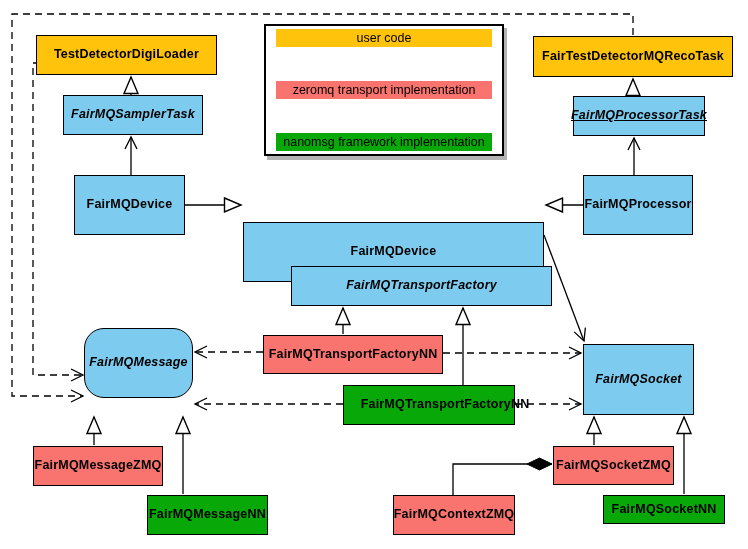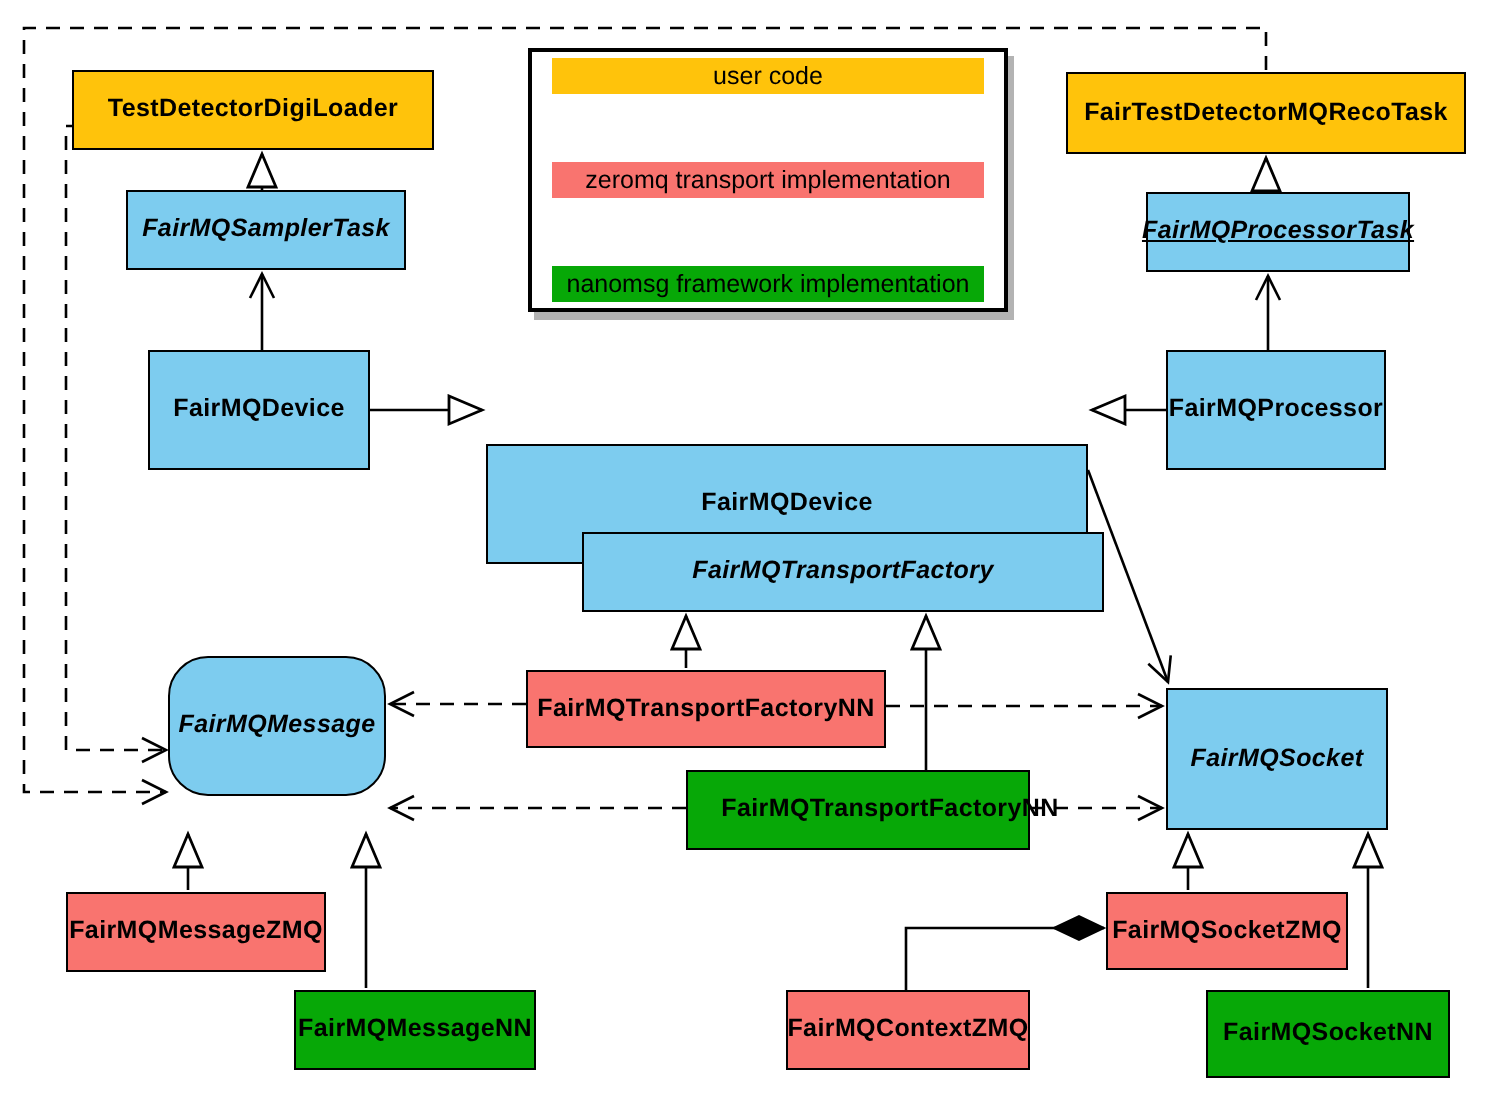--- a/index.html
+++ b/index.html
@@ -95,16 +95,16 @@
   <div class="node framework" style="left:243px;top:175px;width:301px;height:60px;margin-top:47px;">FairMQDevice</div>
   <div class="node framework" style="left:583px;top:175px;width:110px;height:60px;">FairMQProcessor</div>
   <div class="node framework abstract" style="left:263px;top:266px;width:261px;height:40px;margin-left:28px;">FairMQTransportFactory</div>
   <div class="node zmq" style="left:263px;top:335px;width:180px;height:39px;">FairMQTransportFactoryNN</div>
   <div class="node nn" style="left:343px;top:385px;width:172px;height:40px;padding-left:32px;">FairMQTransportFactoryNN</div>
   <div class="node framework abstract" style="left:84px;top:328px;width:109px;height:70px;border-radius:20px;">FairMQMessage</div>
   <div class="node framework abstract" style="left:583px;top:344px;width:111px;height:71px;">FairMQSocket</div>
   <div class="node zmq" style="left:33px;top:446px;width:130px;height:40px;">FairMQMessageZMQ</div>
   <div class="node nn" style="left:103px;top:495px;width:121px;height:40px;margin-left:44px;">FairMQMessageNN</div>
   <div class="node zmq" style="left:553px;top:446px;width:121px;height:39px;">FairMQSocketZMQ</div>
-  <div class="node nn" style="left:603px;top:495px;width:122px;height:44px;">FairMQSocketNN</div>
+  <div class="node nn" style="left:603px;top:495px;width:122px;height:29px;">FairMQSocketNN</div>
   <div class="node zmq" style="left:393px;top:495px;width:122px;height:40px;">FairMQContextZMQ</div>
 
 </div>
 
 </body></html>

